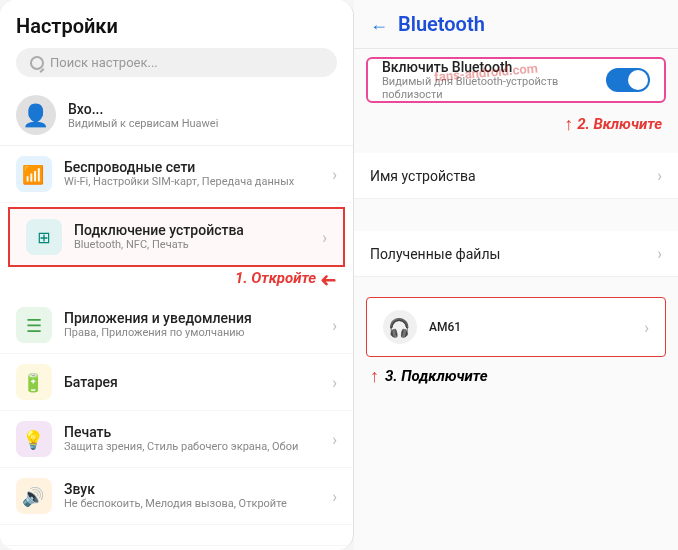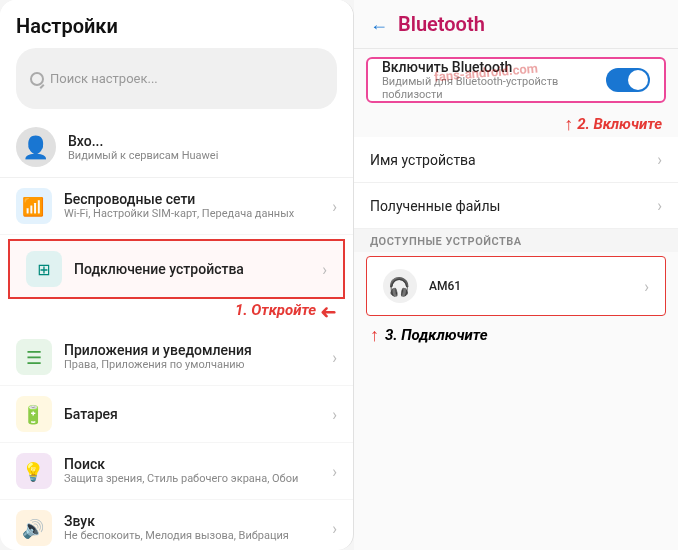--- a/index.html
+++ b/index.html
@@ -32,21 +32,21 @@
     .left-title {
       font-size: 20px;
       font-weight: 600;
       color: #111;
       margin-bottom: 10px;
     }
 
     .search-bar {
       background: #f0f0f0;
       border-radius: 20px;
-      padding: 23px 14px;
+      padding: 7px 14px;
       font-size: 13px;
       color: #999;
       display: flex;
       align-items: center;
       gap: 6px;
     }
 
     .search-icon-shape {
       width: 14px;
       height: 14px;
@@ -186,21 +186,21 @@
 
     .back-arrow {
       color: #1976d2;
       font-size: 18px;
       cursor: pointer;
     }
 
     .right-title {
       font-size: 20px;
       font-weight: 600;
-      color: #be185d;
+      color: #1d4ed8;
     }
 
     .watermark {
       position: absolute;
       top: 65px;
       left: 80px;
       color: rgba(200,0,0,0.35);
       font-size: 13px;
       font-weight: bold;
       transform: rotate(-5deg);
@@ -252,21 +252,21 @@
       top: 2px;
       right: 2px;
     }
 
     .right-section-item {
       display: flex;
       align-items: center;
       padding: 13px 16px;
       background: #fff;
       border-bottom: 1px solid #f0f0f0;
-      margin: 0 0;
+      margin: 16px 0;
     }
 
     .right-section-item .label {
       font-size: 14px;
       color: #222;
       flex: 1;
     }
 
     .section-divider {
       background: #f5f5f5;
@@ -364,20 +364,21 @@
         <div class="subtitle">Wi-Fi, Настройки SIM-карт, Передача данных</div>
       </div>
       <span class="chevron">›</span>
     </div>
 
     <div style="position:relative; margin:4px 8px;">
       <div class="settings-item highlighted" style="margin:0;">
         <div class="item-icon icon-teal" style="font-size:16px;">⊞</div>
         <div class="item-text">
           <div class="title">Подключение устройства</div>
+          <div class="subtitle">Bluetooth, NFC, Печать</div>
         </div>
         <span class="chevron">›</span>
       </div>
       <div style="display:flex; justify-content:flex-end; gap:4px; padding:2px 8px 0 0;">
         <span class="annotation-red">1. Откройте</span>
         <span style="color:#e53935; font-size:20px; transform:rotate(180deg); display:inline-block;">➜</span>
       </div>
     </div>
 
     <div class="settings-item">
@@ -393,31 +394,31 @@
       <div class="item-icon icon-amber">🔋</div>
       <div class="item-text">
         <div class="title">Батарея</div>
       </div>
       <span class="chevron">›</span>
     </div>
 
     <div class="settings-item">
       <div class="item-icon icon-purple">💡</div>
       <div class="item-text">
-        <div class="title">Поиск</div>
+        <div class="title">Печать</div>
         <div class="subtitle">Защита зрения, Стиль рабочего экрана, Обои</div>
       </div>
       <span class="chevron">›</span>
     </div>
 
     <div class="settings-item">
       <div class="item-icon icon-orange">🔊</div>
       <div class="item-text">
         <div class="title">Звук</div>
-        <div class="subtitle">Не беспокоить, Мелодия вызова, Вибрация</div>
+        <div class="subtitle">Не беспокоить, Мелодия вызова, Откройте</div>
       </div>
       <span class="chevron">›</span>
     </div>
 
     <div class="settings-item">
       
       
       
     </div>
 
@@ -453,21 +454,20 @@
   <div class="right-section-item">
     <span class="label">Имя устройства</span>
     <span class="chevron">›</span>
   </div>
 
   <div class="right-section-item">
     <span class="label">Полученные файлы</span>
     <span class="chevron">›</span>
   </div>
 
-  <div class="section-divider">ДОСТУПНЫЕ УСТРОЙСТВА</div>
 
   <div class="device-row">
     <div class="device-icon-circle">🎧</div>
     <span class="device-name">AM61</span>
     <span class="chevron">›</span>
   </div>
 
   <div class="annotation-bottom">
     <span style="color:#e53935; font-size:18px;">↑</span>
     <span class="annotation-3">3. Подключите</span>

